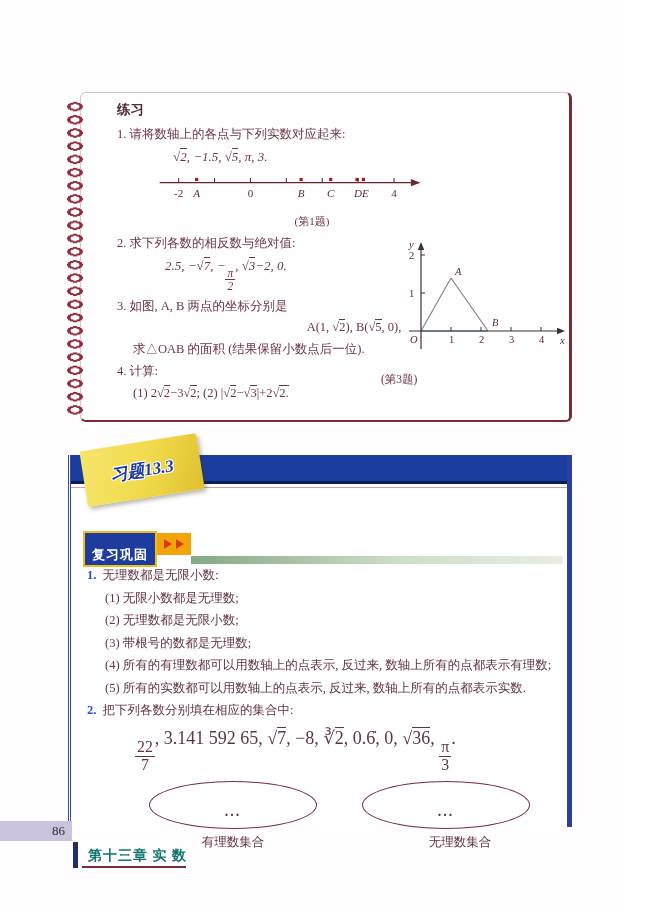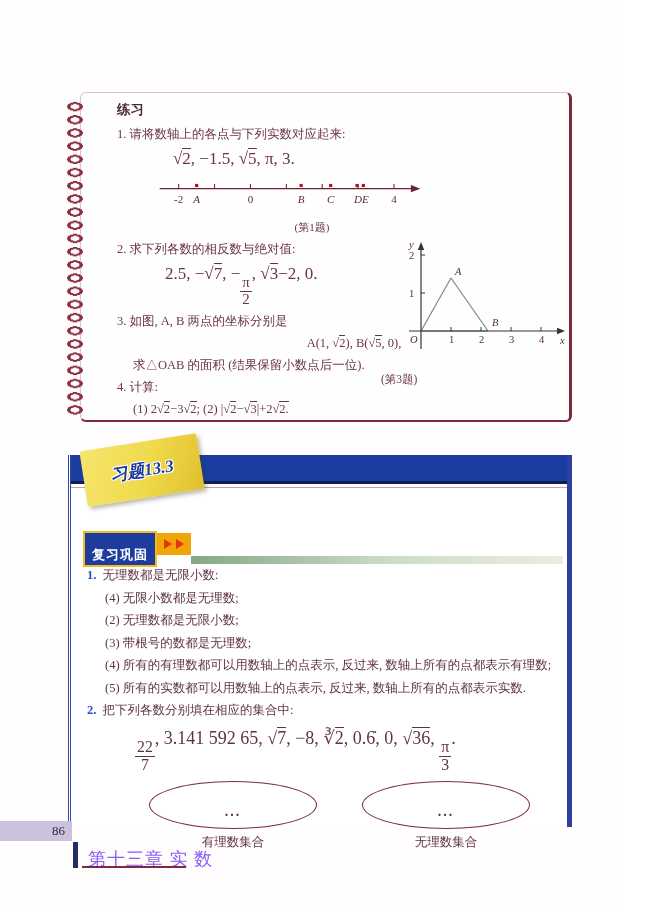--- a/index.html
+++ b/index.html
@@ -10,21 +10,21 @@
   .notebook{position:absolute;left:80px;top:92px;width:492px;height:330px;
             background:#fffefe;border:1px solid #d9c3c8;border-right:3px solid #7b2b38;
             border-bottom:2px solid #7b2b38;border-radius:6px;box-sizing:border-box;
             padding:8px 14px 0 36px;}
   .spiral{position:absolute;left:62px;top:100px;width:26px;height:316px;z-index:3;
           background-image:radial-gradient(ellipse 8px 4.5px at 50% 50%,
              rgba(141,47,63,0) 52%, #8d2f3f 60%, #8d2f3f 96%, rgba(141,47,63,0) 100%);
           background-size:26px 13.2px;background-repeat:repeat-y;}
   .nb-heading{font-size:13.5px;font-weight:bold;color:#4e2b38;margin:0 0 7px 0;}
   .nb-line{font-size:12.5px;line-height:1.35;margin:0 0 5px 0;white-space:nowrap;}
-  .nb-formula{margin-left:56px;font-size:17px;}
+  .nb-formula{margin-left:56px;font-size:13px;font-style:italic;}
   .nb-indent1{margin-left:36px;text-align:center;}
   .nb-indent2{margin-left:16px;}
   .nb-caption{width:330px;margin:2px 0 6px 30px;text-align:center;font-size:11px;}
   .numberline-wrap{margin:4px 0 0 40px;}
   .graph-wrap{position:absolute;left:300px;top:143px;width:190px;}
   .graph-caption{font-size:11.5px;margin-top:4px;}
 
   
   .frac{display:inline-flex;flex-direction:column;align-items:center;vertical-align:-0.55em;
         line-height:1.05;font-size:0.88em;}
@@ -56,31 +56,31 @@
   .exbox-content{position:absolute;left:16px;top:112px;right:6px;}
   .ex-row{font-size:12.5px;line-height:1.4;margin-bottom:5px;white-space:nowrap;color:#5f3347;}
   .ex-num{color:#2a50c8;font-weight:bold;margin-right:6px;}
   .ex-sub{margin-left:18px;}
   .ex-numbers{margin:6px 0 6px 48px;font-size:18px;}
   .sets-row{display:flex;gap:45px;margin:8px 0 0 62px;}
   .set-ellipse{width:168px;height:48px;border:1px solid #7b2d3b;border-radius:50%;
                display:flex;align-items:flex-end;justify-content:center;padding-bottom:8px;
                box-sizing:border-box;}
   .set-dots{font-size:14px;font-weight:bold;letter-spacing:2px;color:#5f3347;}
-  .set-labels{display:flex;gap:45px;margin:5px 0 0 62px;}
+  .set-labels{display:flex;gap:59px;margin:5px 0 0 62px;}
   .set-label{width:168px;text-align:center;font-size:12.5px;color:#5f3347;}
 
   
   .footer-band{position:absolute;left:0;top:821px;width:72px;height:20px;background:#cbc3dd;
                display:flex;align-items:center;justify-content:flex-end;padding-right:7px;
                box-sizing:border-box;}
   .footer-page{font-size:13px;color:#2a2a33;}
   .footer-sep{position:absolute;left:73px;top:842px;width:5px;height:26px;background:#232d66;}
-  .footer-chapter{position:absolute;left:88px;top:847px;font-size:18px;font-weight:normal;
-                  color:#8b5cf6;letter-spacing:1px;}
+  .footer-chapter{position:absolute;left:88px;top:847px;font-size:14px;font-weight:bold;
+                  color:#0f766e;letter-spacing:1px;}
   .footer-rule{position:absolute;left:82px;top:866px;width:104px;height:2px;background:#7b2c3a;}
 
   svg text{font-family:"Liberation Serif",serif;}
 </style>
 </head>
 <body>
 
 <div class="page">
 
   <div class="notebook">
@@ -185,21 +185,21 @@
       <span class="review-label">复习巩固</span>
       <span class="review-arrows">
         <span class="tri"></span>
         <span class="tri"></span>
       </span>
       <span class="green-line"></span>
     </div>
 
     <div class="exbox-content">
       <div class="ex-row"><span class="ex-num">1.</span><span>无理数都是无限小数:</span></div>
-      <div class="ex-row ex-sub">(4) 无限小数都是无理数;</div>
+      <div class="ex-row ex-sub">(1) 无限小数都是无理数;</div>
       <div class="ex-row ex-sub">(2) 无理数都是无限小数;</div>
       <div class="ex-row ex-sub">(3) 带根号的数都是无理数;</div>
       <div class="ex-row ex-sub">(4) 所有的有理数都可以用数轴上的点表示, 反过来, 数轴上所有的点都表示有理数;</div>
       <div class="ex-row ex-sub">(5) 所有的实数都可以用数轴上的点表示, 反过来, 数轴上所有的点都表示实数.</div>
 
       <div class="ex-row" style="margin-top:3px"><span class="ex-num">2.</span><span>把下列各数分别填在相应的集合中:</span></div>
       <div class="ex-row ex-numbers"><span class="frac">
             <span class="fnum">22</span>
             <span class="fden">7</span>
           </span>,   3.141 592 65,   <span class="rt">√<span class="rad">7</span></span>,   −8,   <span class="rt">∛<span class="rad">2</span></span>,   0.6̇,   0,   <span class="rt">√<span class="rad">36</span></span>,   <span class="frac">

